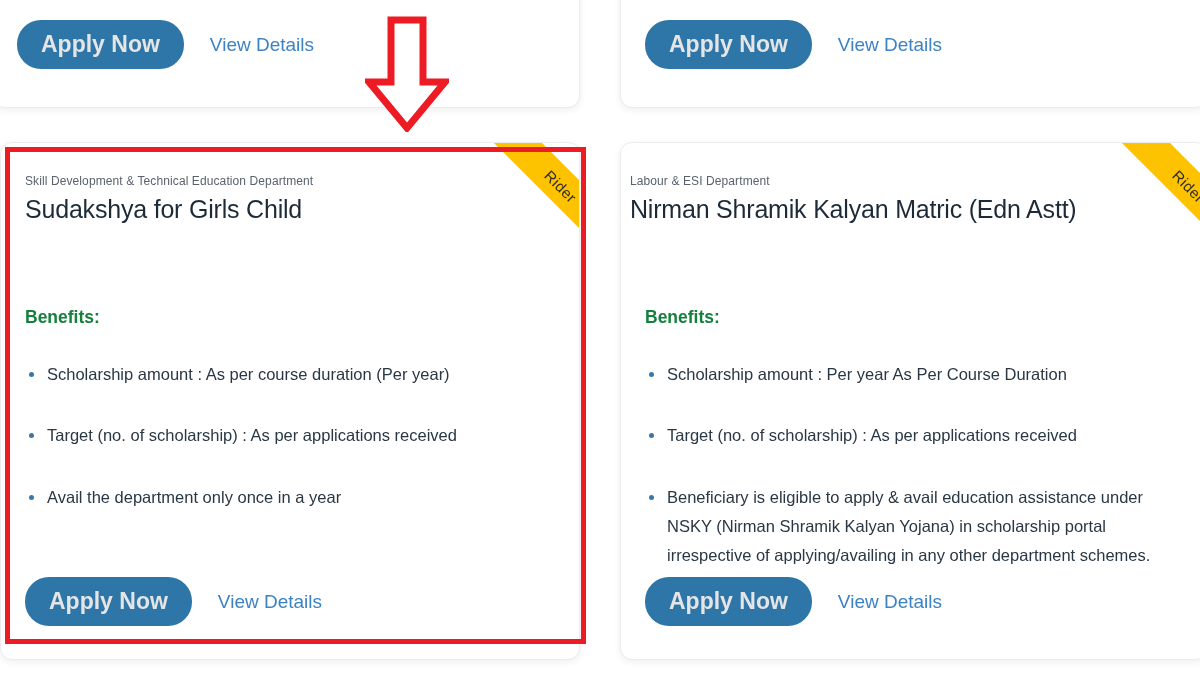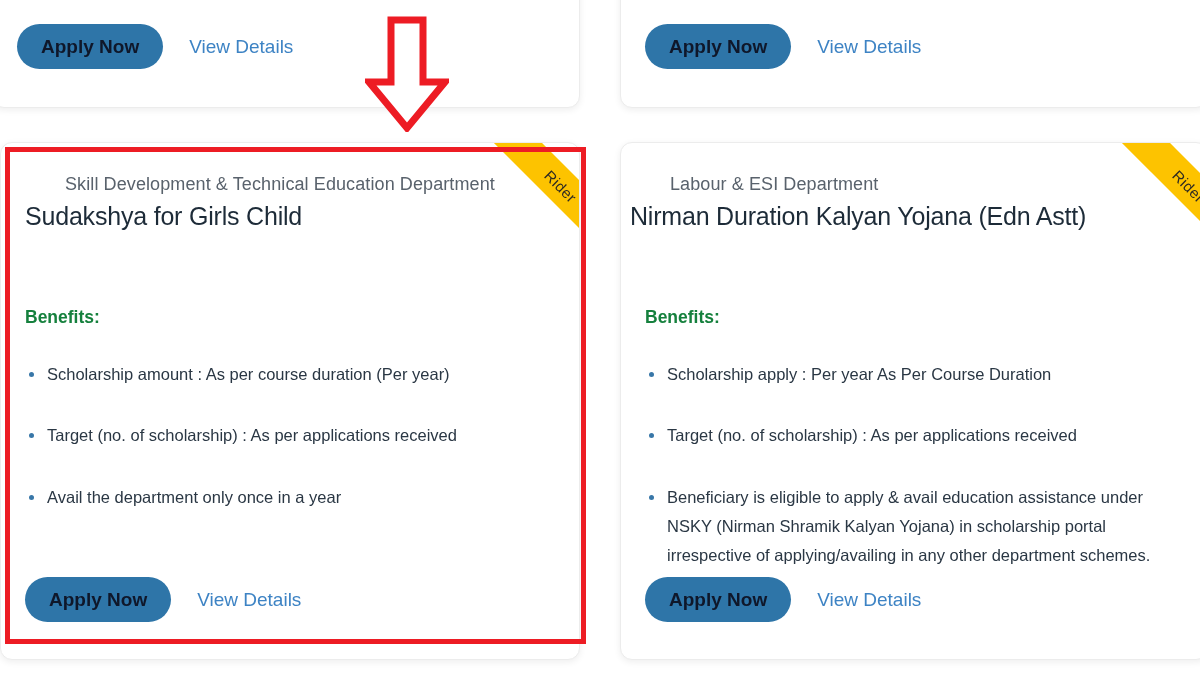--- a/index.html
+++ b/index.html
@@ -40,48 +40,47 @@
 
   
   .actions {
     position: absolute;
     display: flex;
     align-items: center;
     gap: 26px;
   }
   .apply-btn {
     background: #2e75a8;
-    color: #0f172a;
+    color: #e5e5e5;
     border: none;
     border-radius: 24px;
     font-family: "Liberation Sans", sans-serif;
-    font-size: 19px;
+    font-size: 23px;
     font-weight: bold;
     padding: 13px 24px;
     line-height: 1;
     cursor: pointer;
     white-space: nowrap;
   }
   .details-link {
     color: #3d83c4;
     font-size: 19px;
     text-decoration: none;
     white-space: nowrap;
     cursor: pointer;
     text-align: right;
   }
 
   
   .card-body { position: absolute; }
   .dept {
     color: #59626c;
-    font-size: 18px;
+    font-size: 12px;
     letter-spacing: 0.1px;
     white-space: nowrap;
-    margin-left: 40px;
   }
   .scheme-title {
     color: #1d2b38;
     font-size: 25px;
     font-weight: normal;
     margin: 7px 0 11px 0;
     letter-spacing: -0.2px;
     white-space: nowrap;
   }
   .benefits-label {
@@ -218,27 +217,27 @@
   <div class="card card-bot-right">
 
     <div class="ribbon-wrap">
       <div class="ribbon">
         <span>Rider</span>
       </div>
     </div>
 
     <div class="card-body" style="left:9px; top:31px; width:540px;">
       <div class="dept">Labour &amp; ESI Department</div>
-      <h2 class="scheme-title">Nirman Duration Kalyan Yojana (Edn Astt)</h2>
+      <h2 class="scheme-title">Nirman Shramik Kalyan Matric (Edn Astt)</h2>
     </div>
 
     <div class="card-body" style="left:24px; top:164px; width:530px;">
       <div class="benefits-label">Benefits:</div>
       <ul class="benefits">
-          <li>Scholarship apply : Per year As Per Course Duration</li>
+          <li>Scholarship amount : Per year As Per Course Duration</li>
           <li>Target (no. of scholarship) : As per applications received</li>
           <li>Beneficiary is eligible to apply &amp; avail education assistance under NSKY (Nirman Shramik Kalyan Yojana) in scholarship portal irrespective of applying/availing in any other department schemes.</li>
         </ul>
     </div>
 
     <div class="actions" style="left:24px; top:434px;">
       <button class="apply-btn">Apply Now</button>
       <a class="details-link">View Details</a>
     </div>
   </div>

